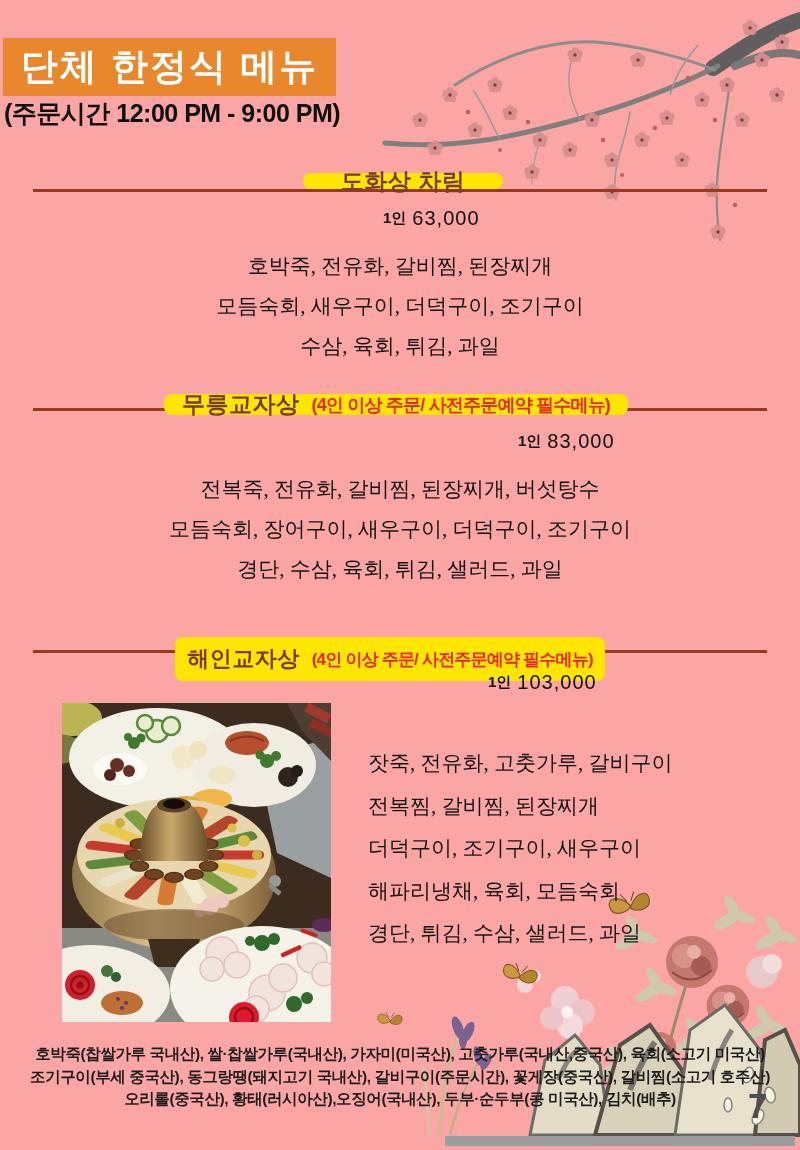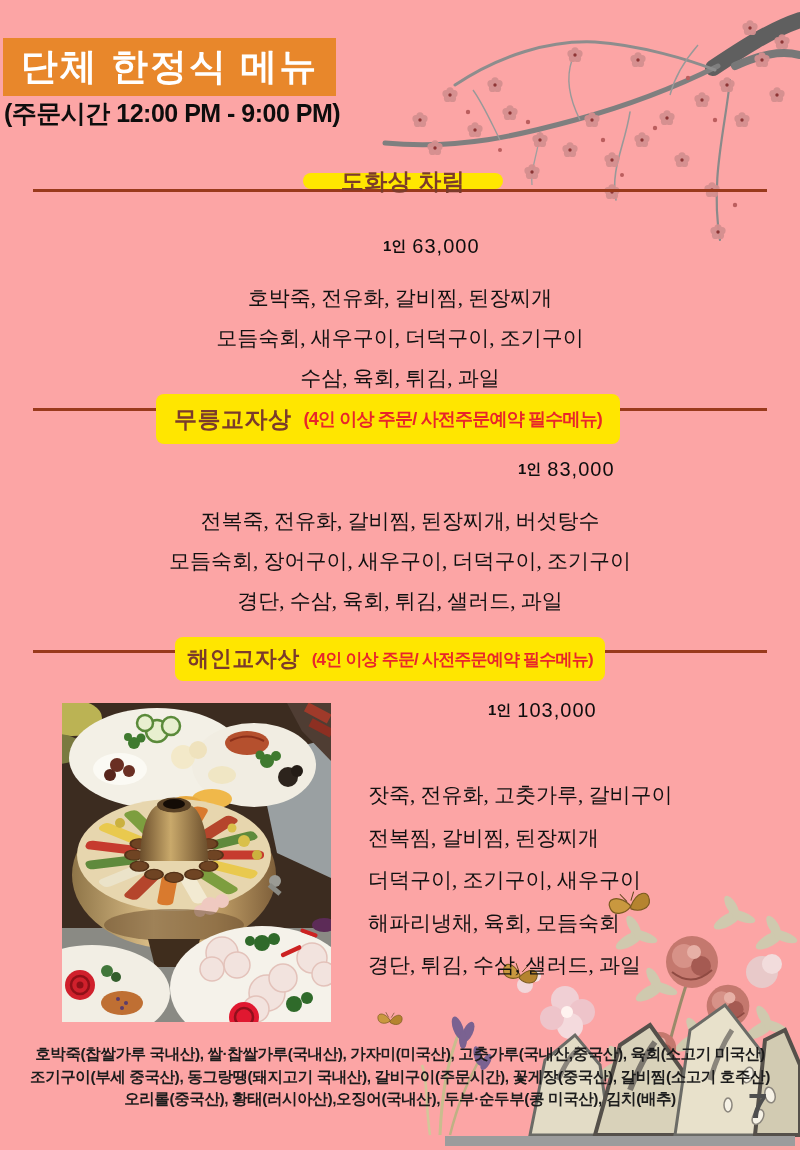--- a/index.html
+++ b/index.html
@@ -10,35 +10,35 @@
           display:flex;align-items:center;justify-content:center;}
   .banner .t{color:#fff;font-size:37px;font-weight:800;letter-spacing:2px;white-space:nowrap;}
   .order-time{position:absolute;left:4px;top:97px;font-size:25px;font-weight:700;color:#0d0d0d;
               letter-spacing:-0.5px;white-space:nowrap;}
   
   .divider{position:absolute;left:33px;width:734px;height:3px;background:#993A1C;}
   .d1{top:189px}.d2{top:408px}.d3{top:650px}
   .label-box{position:absolute;background:#FFE600;border-radius:8px;display:flex;
              align-items:center;justify-content:center;gap:12px;white-space:nowrap;z-index:2;}
   .b1{left:303px;top:173px;width:200px;height:16px;}
-  .b2{left:156px;top:394px;width:464px;height:50px;}
+  .b2{left:164px;top:394px;width:464px;height:21px;}
   .b3{left:175px;top:637px;width:430px;height:44px;}
   .sec-name{color:#7B3B2B;font-weight:800;font-size:23px;letter-spacing:0.5px;}
   .sec-note{color:#E8262A;font-weight:700;font-size:18px;letter-spacing:-0.8px;}
   .b3 .sec-name{font-size:22px}
   .b3 .sec-note{font-size:17px}
   
-  .price{position:absolute;display:flex;align-items:flex-start;gap:6px;color:#0d0d0d;z-index:2;margin-top:28px;}
+  .price{position:absolute;display:flex;align-items:flex-start;gap:6px;color:#0d0d0d;z-index:2;}
   .price .per{font-size:15px;font-weight:600;margin-top:2px;}
   .price .amt{font-size:20px;font-weight:500;letter-spacing:1px;}
   .p1{left:383px;top:207px;}
   .p2{left:518px;top:430px;}
   .p3{left:488px;top:671px;}
   
-  .items{position:absolute;font-family:"Liberation Serif",serif;color:#111;font-size:21px;z-index:2;margin-top:32px;}
+  .items{position:absolute;font-family:"Liberation Serif",serif;color:#111;font-size:21px;z-index:2;}
   .center-items{left:0;width:800px;text-align:center;}
   .i1{top:246px;line-height:40px;}
   .i2{top:469px;line-height:40px;}
   .i3{left:368px;top:742px;line-height:42.5px;text-align:left;white-space:nowrap;}
   
   .plum{position:absolute;left:380px;top:0;width:420px;height:260px;z-index:0;}
   .photo{position:absolute;left:62px;top:703px;width:269px;height:319px;z-index:1;}
   .flower{position:absolute;left:330px;top:880px;width:470px;height:270px;z-index:0;}
   
   .footer{position:absolute;left:20px;top:1043px;width:760px;text-align:center;

